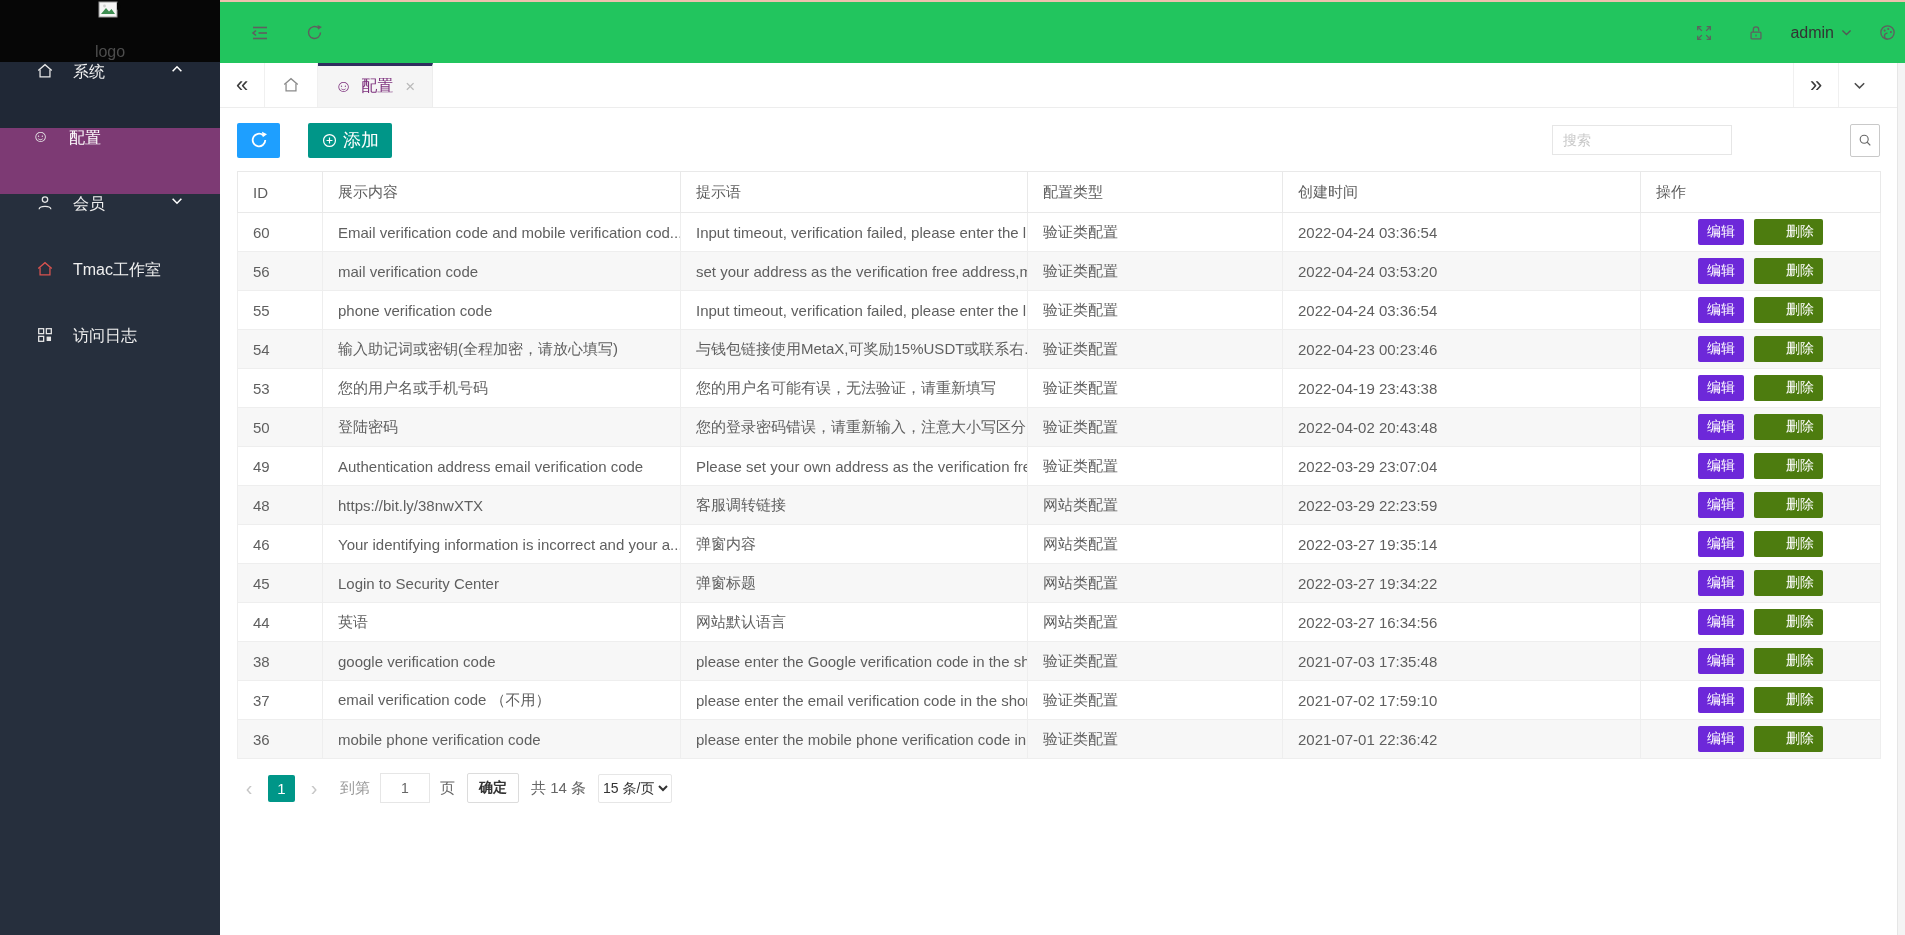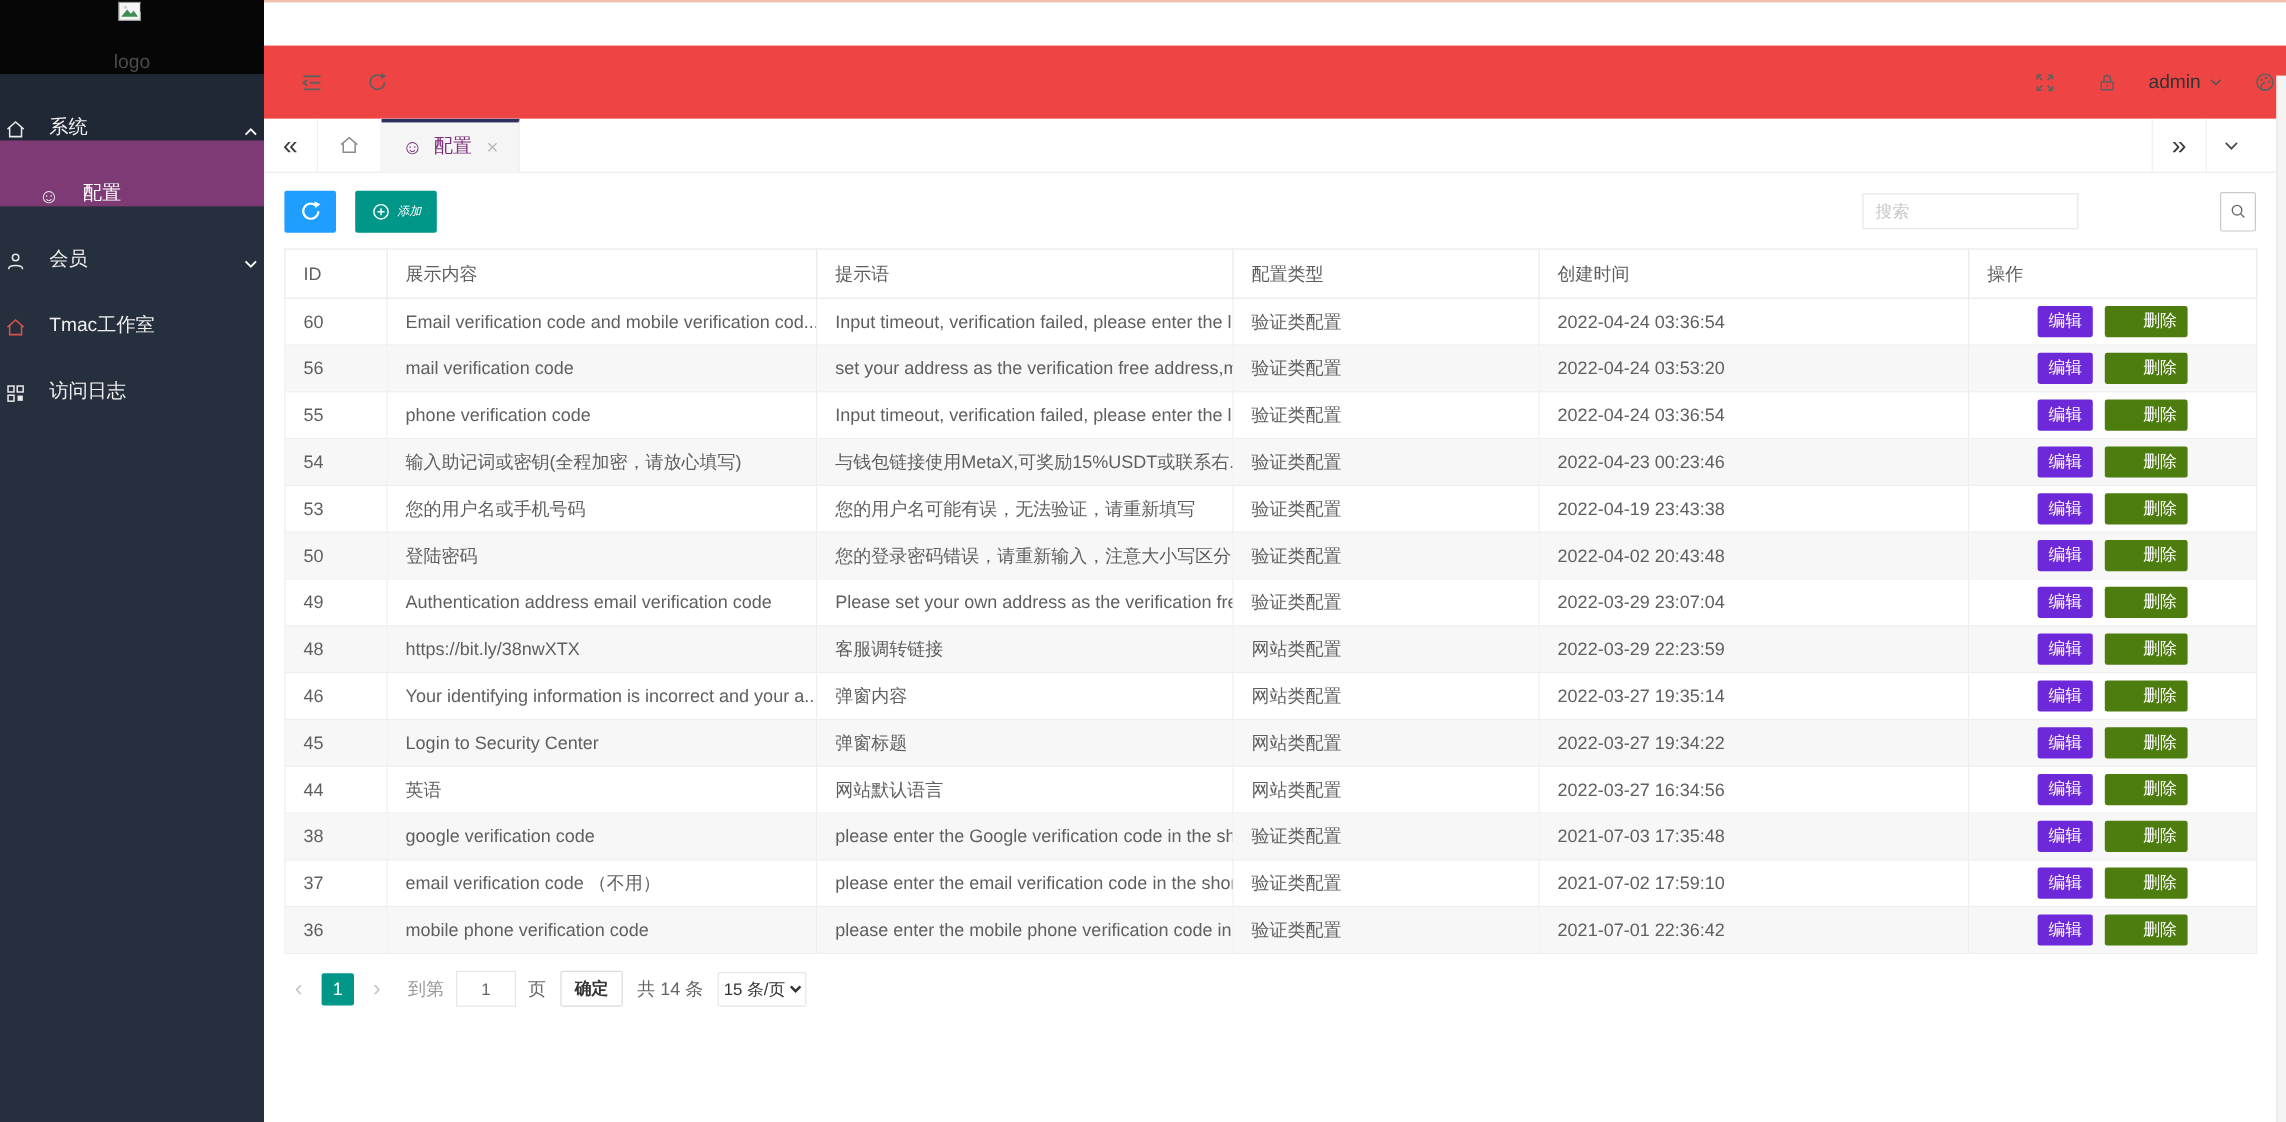--- a/index.html
+++ b/index.html
@@ -3,50 +3,50 @@
 <meta charset="utf-8">
 <style>
   html,body{margin:0;padding:0;overflow:hidden;background:#fff;}
   .app{position:relative;width:1905px;height:935px;background:#fff;
        font-family:"Liberation Sans","DejaVu Sans",sans-serif;color:#333;overflow:hidden;}
   
   .sidebar{position:absolute;left:0;top:0;width:220px;height:100%;background:#262f3d;z-index:5;}
   .logo-area{height:62px;background:#060606;display:flex;flex-direction:column;align-items:center;justify-content:center;}
   .logo-text{font-size:16px;color:#4d4d4d;margin-top:18px;}
   .menu-group{background:#202836;}
-  .menu-item{height:55px;display:flex;align-items:flex-end;padding:0 4px;color:#f0f0f0;font-size:16px;cursor:pointer;}
+  .menu-item{height:66px;display:flex;align-items:flex-start;padding:0 36px;color:#f0f0f0;font-size:16px;cursor:pointer;}
   .menu-item .mi-icon{width:24px;margin-right:13px;display:flex;align-items:center;color:#e8e8e8;}
   .menu-item .chev{margin-left:auto;color:#fff;display:flex;}
   .menu-item.child{padding-left:32px;}
   .menu-item.active{background:#7d3a74;color:#fff;}
   .mi-icon.red{color:#d9534f;}
   .smiley{font-size:17px;line-height:1;}
   
   .main{position:absolute;left:220px;top:0;right:0;height:100%;background:#fff;}
   .top-line{height:2px;background:#eec0ae;}
-  .topbar{height:61px;display:flex;align-items:center;padding:0 10px 0 22px;background:#ef4444;margin-top:36px;}
+  .topbar{height:61px;display:flex;align-items:center;padding:0 10px 0 22px;background:#22c55e;}
   .tb-icon{display:flex;align-items:center;justify-content:center;width:36px;height:36px;color:#5f5f5f;cursor:pointer;}
   .tb-left{display:flex;align-items:center;gap:18px;}
   .tb-right{margin-left:auto;display:flex;align-items:center;gap:16px;}
   .admin-box{display:flex;align-items:center;gap:6px;color:#333;font-size:16px;cursor:pointer;}
   .palette-clip{margin-right:-10px;}
   
   .tabbar{height:44px;display:flex;align-items:stretch;border-bottom:1px solid #ededed;background:#fff;padding-right:26px;}
   .tab-arrow{width:44px;display:flex;align-items:center;justify-content:center;font-size:22px;color:#3c3c3c;cursor:pointer;user-select:none;}
   .tab-home{width:52px;display:flex;align-items:center;justify-content:center;border-left:1px solid #f0f0f0;border-right:1px solid #f0f0f0;color:#8a8a8a;cursor:pointer;}
   .tab-active{display:flex;align-items:center;gap:9px;padding:0 17px;background:#f5f5f5;border-top:3px solid #302e5e;border-right:1px solid #ededed;color:#7c2f7c;font-size:16px;cursor:pointer;}
   .tab-close{color:#b9b9b9;font-size:17px;margin-left:3px;cursor:pointer;}
   .tab-right{margin-left:auto;display:flex;}
   .tab-right .tab-arrow{border-left:1px solid #f0f0f0;}
   .tab-right .dd{font-size:15px;width:40px;color:#4c4c4c;}
   
   .content{padding:14px 25px 0 17px;}
   .toolbar{display:flex;align-items:center;margin-bottom:13px;height:36px;}
   .btn-refresh{width:43px;height:35px;background:#1E9FFF;border:none;border-radius:2px;color:#fff;display:flex;align-items:center;justify-content:center;cursor:pointer;}
-  .btn-add{height:35px;background:#009688;border:none;border-radius:2px;color:#fff;font-size:10px;display:flex;align-items:center;gap:5px;padding:0 13px;margin-left:16px;cursor:pointer;font-family:inherit;font-style:italic;}
+  .btn-add{height:35px;background:#009688;border:none;border-radius:2px;color:#fff;font-size:18px;display:flex;align-items:center;gap:5px;padding:0 13px;margin-left:28px;cursor:pointer;font-family:inherit;}
   .search-input{margin-left:auto;width:158px;height:28px;border:1px solid #e6e6e6;padding:0 10px;font-size:14px;color:#666;outline:none;font-family:inherit;}
   .search-input::placeholder{color:#c8c8c8;}
   .search-btn{width:30px;height:33px;margin-left:118px;background:#fff;border:1px solid #c9c9c9;border-radius:2px;color:#666;display:flex;align-items:center;justify-content:center;cursor:pointer;}
   
   table.cfg{width:1643px;border-collapse:collapse;table-layout:fixed;font-size:15px;}
   table.cfg th{height:40px;font-weight:normal;text-align:left;padding:0 15px;color:#5e5e5e;border:1px solid #e9e9e9;background:#fff;white-space:nowrap;overflow:hidden;}
   table.cfg td{height:38px;padding:0 15px;color:#5f5f5f;border:1px solid #eee;white-space:nowrap;overflow:hidden;}
   table.cfg tbody tr:nth-child(even){background:#f7f7f7;}
   th.col-op,td.col-op{text-align:center;}
   .btn-mini{border:none;border-radius:2px;color:#fff;font-size:14px;padding:4px 9px;cursor:pointer;font-family:inherit;}

